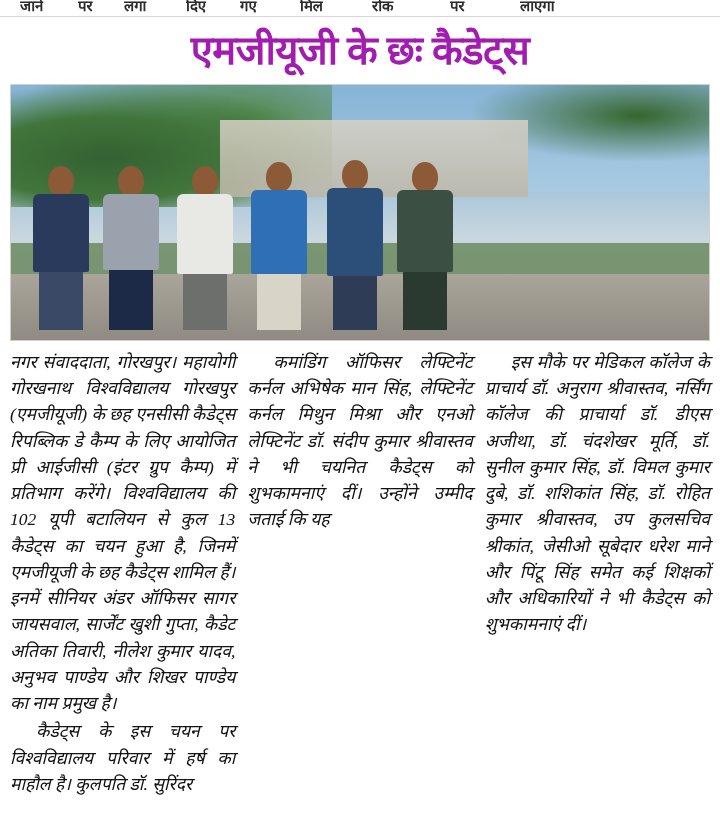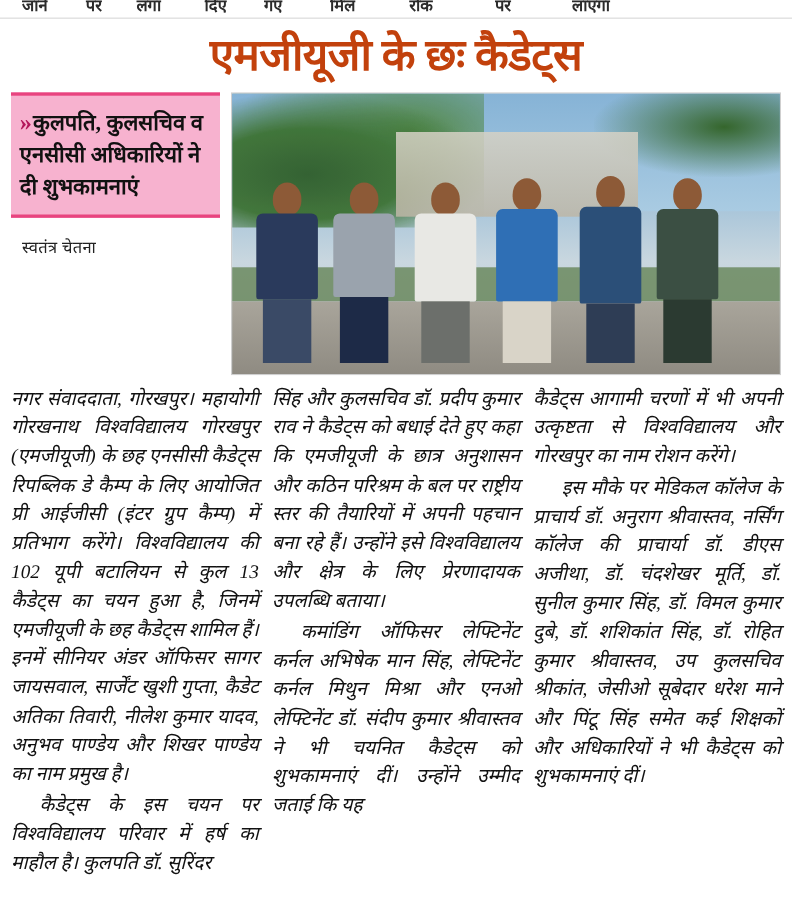--- a/index.html
+++ b/index.html
@@ -45,21 +45,21 @@
   .headline {
     padding: 10px 10px 2px 10px;
     text-align: center;
   }
   .headline .line {
     font-family: "Liberation Serif", serif;
     font-weight: bold;
     font-size: 40px;
     line-height: 1.22;
     letter-spacing: -0.5px;
-    color: #c2410c;
+    color: #a21caf;
     white-space: nowrap;
   }
 
   
   .upper {
     display: flex;
     padding: 6px 10px 0 10px;
     gap: 10px;
     align-items: flex-start;
   }
@@ -209,28 +209,20 @@
     <span class="frag" style="left:450px">पर</span>
     <span class="frag" style="left:520px">लाएगा</span>
   </div>
 
   <div class="headline">
     <div class="line">एमजीयूजी के छः कैडेट्स</div>
   </div>
 
   <div class="upper">
 
-    <div class="kicker">
-      <div class="kicker-box">
-        <div class="kicker-text">
-          <span class="quote-mark">»</span><span>कुलपति, कुलसचिव व एनसीसी अधिकारियों ने दी शुभकामनाएं</span>
-        </div>
-      </div>
-      <div class="byline">स्वतंत्र चेतना</div>
-    </div>
 
     <div class="photo-wrap">
       <div class="photo-sky"></div>
       <div class="photo-tree"></div>
       <div class="photo-tree2"></div>
       <div class="photo-building"></div>
       <div class="photo-ground2"></div>
       <div class="photo-ground"></div>
 
       <div class="cadet" style="left:22px;">
@@ -265,23 +257,21 @@
       </div>
     </div>
   </div>
 
   <div class="columns">
     <div class="col col-1">
       <p>नगर संवाददाता, गोरखपुर। महायोगी गोरखनाथ विश्वविद्यालय गोरखपुर (एमजीयूजी) के छह एनसीसी कैडेट्स रिपब्लिक डे कैम्प के लिए आयोजित प्री आईजीसी (इंटर ग्रुप कैम्प) में प्रतिभाग करेंगे। विश्वविद्यालय की 102 यूपी बटालियन से कुल 13 कैडेट्स का चयन हुआ है, जिनमें एमजीयूजी के छह कैडेट्स शामिल हैं। इनमें सीनियर अंडर ऑफिसर सागर जायसवाल, सार्जेंट खुशी गुप्ता, कैडेट अतिका तिवारी, नीलेश कुमार यादव, अनुभव पाण्डेय और शिखर पाण्डेय का नाम प्रमुख है।</p>
       <p class="indent">कैडेट्स के इस चयन पर विश्वविद्यालय परिवार में हर्ष का माहौल है। कुलपति डॉ. सुरिंदर</p>
     </div>
     <div class="col col-2">
-      <p>सिंह और कुलसचिव डॉ. प्रदीप कुमार राव ने कैडेट्स को बधाई देते हुए कहा कि एमजीयूजी के छात्र अनुशासन और कठिन परिश्रम के बल पर राष्ट्रीय स्तर की तैयारियों में अपनी पहचान बना रहे हैं। उन्होंने इसे विश्वविद्यालय और क्षेत्र के लिए प्रेरणादायक उपलब्धि बताया।</p>
       <p class="indent">कमांडिंग ऑफिसर लेफ्टिनेंट कर्नल अभिषेक मान सिंह, लेफ्टिनेंट कर्नल मिथुन मिश्रा और एनओ लेफ्टिनेंट डॉ. संदीप कुमार श्रीवास्तव ने भी चयनित कैडेट्स को शुभकामनाएं दीं। उन्होंने उम्मीद जताई कि यह</p>
     </div>
     <div class="col col-3">
-      <p>कैडेट्स आगामी चरणों में भी अपनी उत्कृष्टता से विश्वविद्यालय और गोरखपुर का नाम रोशन करेंगे।</p>
       <p class="indent">इस मौके पर मेडिकल कॉलेज के प्राचार्य डॉ. अनुराग श्रीवास्तव, नर्सिंग कॉलेज की प्राचार्या डॉ. डीएस अजीथा, डॉ. चंदशेखर मूर्ति, डॉ. सुनील कुमार सिंह, डॉ. विमल कुमार दुबे, डॉ. शशिकांत सिंह, डॉ. रोहित कुमार श्रीवास्तव, उप कुलसचिव श्रीकांत, जेसीओ सूबेदार धरेश माने और पिंटू सिंह समेत कई शिक्षकों और अधिकारियों ने भी कैडेट्स को शुभकामनाएं दीं।</p>
     </div>
   </div>
 
 
 </div>
 
 </body></html>

